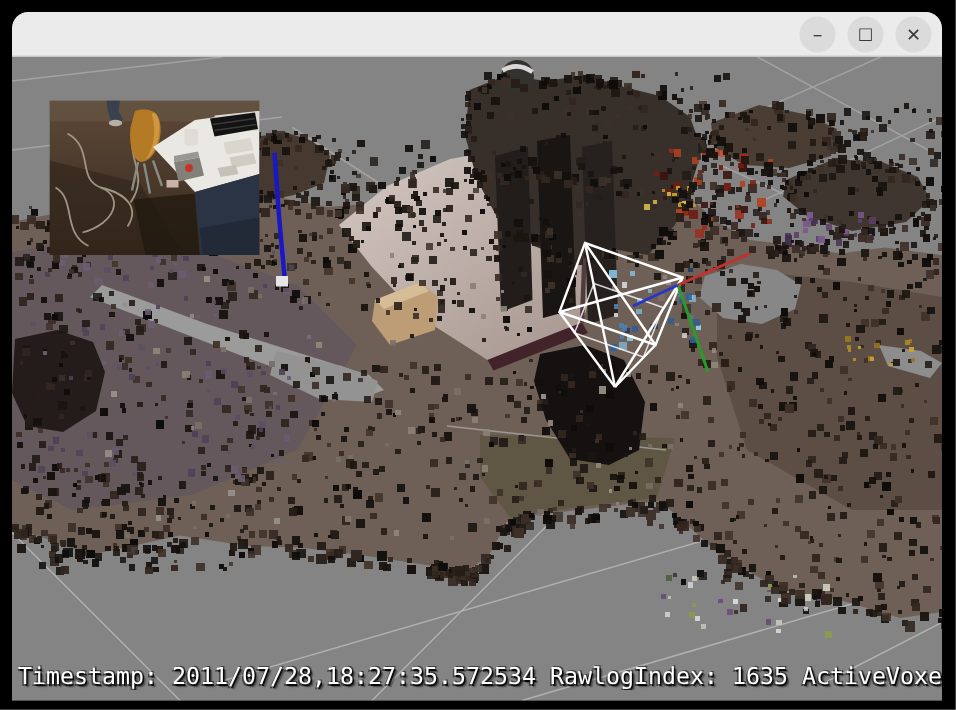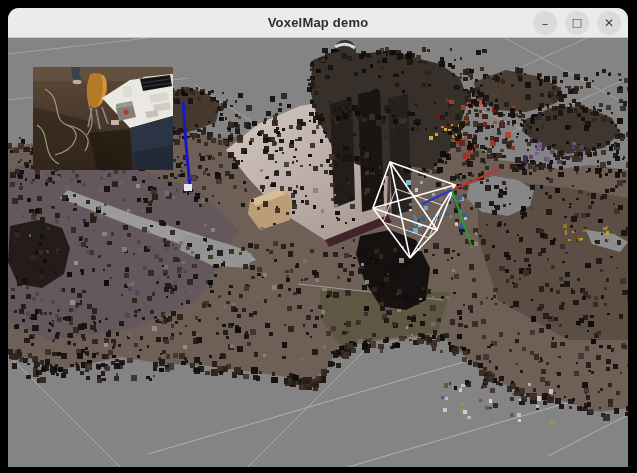--- a/index.html
+++ b/index.html
@@ -32,21 +32,20 @@
     position:absolute;left:4px;bottom:7px;white-space:pre;overflow:hidden;max-width:616px;
     font-family:"DejaVu Sans Mono",monospace;font-size:15.5px;color:var(--st,#fff);
     text-shadow:1px 1px 0 rgba(0,0,0,.85),-1px 1px 0 rgba(0,0,0,.5),1px -1px 0 rgba(0,0,0,.5),2px 2px 1px rgba(0,0,0,.45);
   }
 </style>
 </head>
 <body style="--tb: #ebebeb; --tbt: #2e2e2e; --vp: #848484; --st: #ffffff;">
 
 <div class="window">
   <div class="titlebar">
-    <div class="title">VoxelMap demo</div>
     <div class="controls">
       <button class="wbtn">
           <span class="glyph g-min">–</span>
         </button>
       <button class="wbtn">
           <span class="glyph g-max">□</span>
         </button>
       <button class="wbtn">
           <span class="glyph g-close">✕</span>
         </button>
@@ -2629,14 +2628,15 @@
         </g>
         <g>
           <polygon points="116,28 134,25 136,33 118,36" fill="#d9d6ce"></polygon>
           <polygon points="120,38 136,35 138,42 122,45" fill="#cfccc4"></polygon>
           <polygon points="112,45 124,43 126,49 114,51" fill="#c4c1b9"></polygon>
         </g>
         <rect x="78" y="53" width="8" height="5" fill="#c9b2a8"></rect>
       </g>
     </svg>
 
+    <div class="status"><span>Timestamp:</span> <span>2011/07/28,18:27:35.572534</span> <span>RawlogIndex:</span> <span>1635</span> <span>ActiveVoxe</span></div>
   </div>
 </div>
 
 </body></html>

